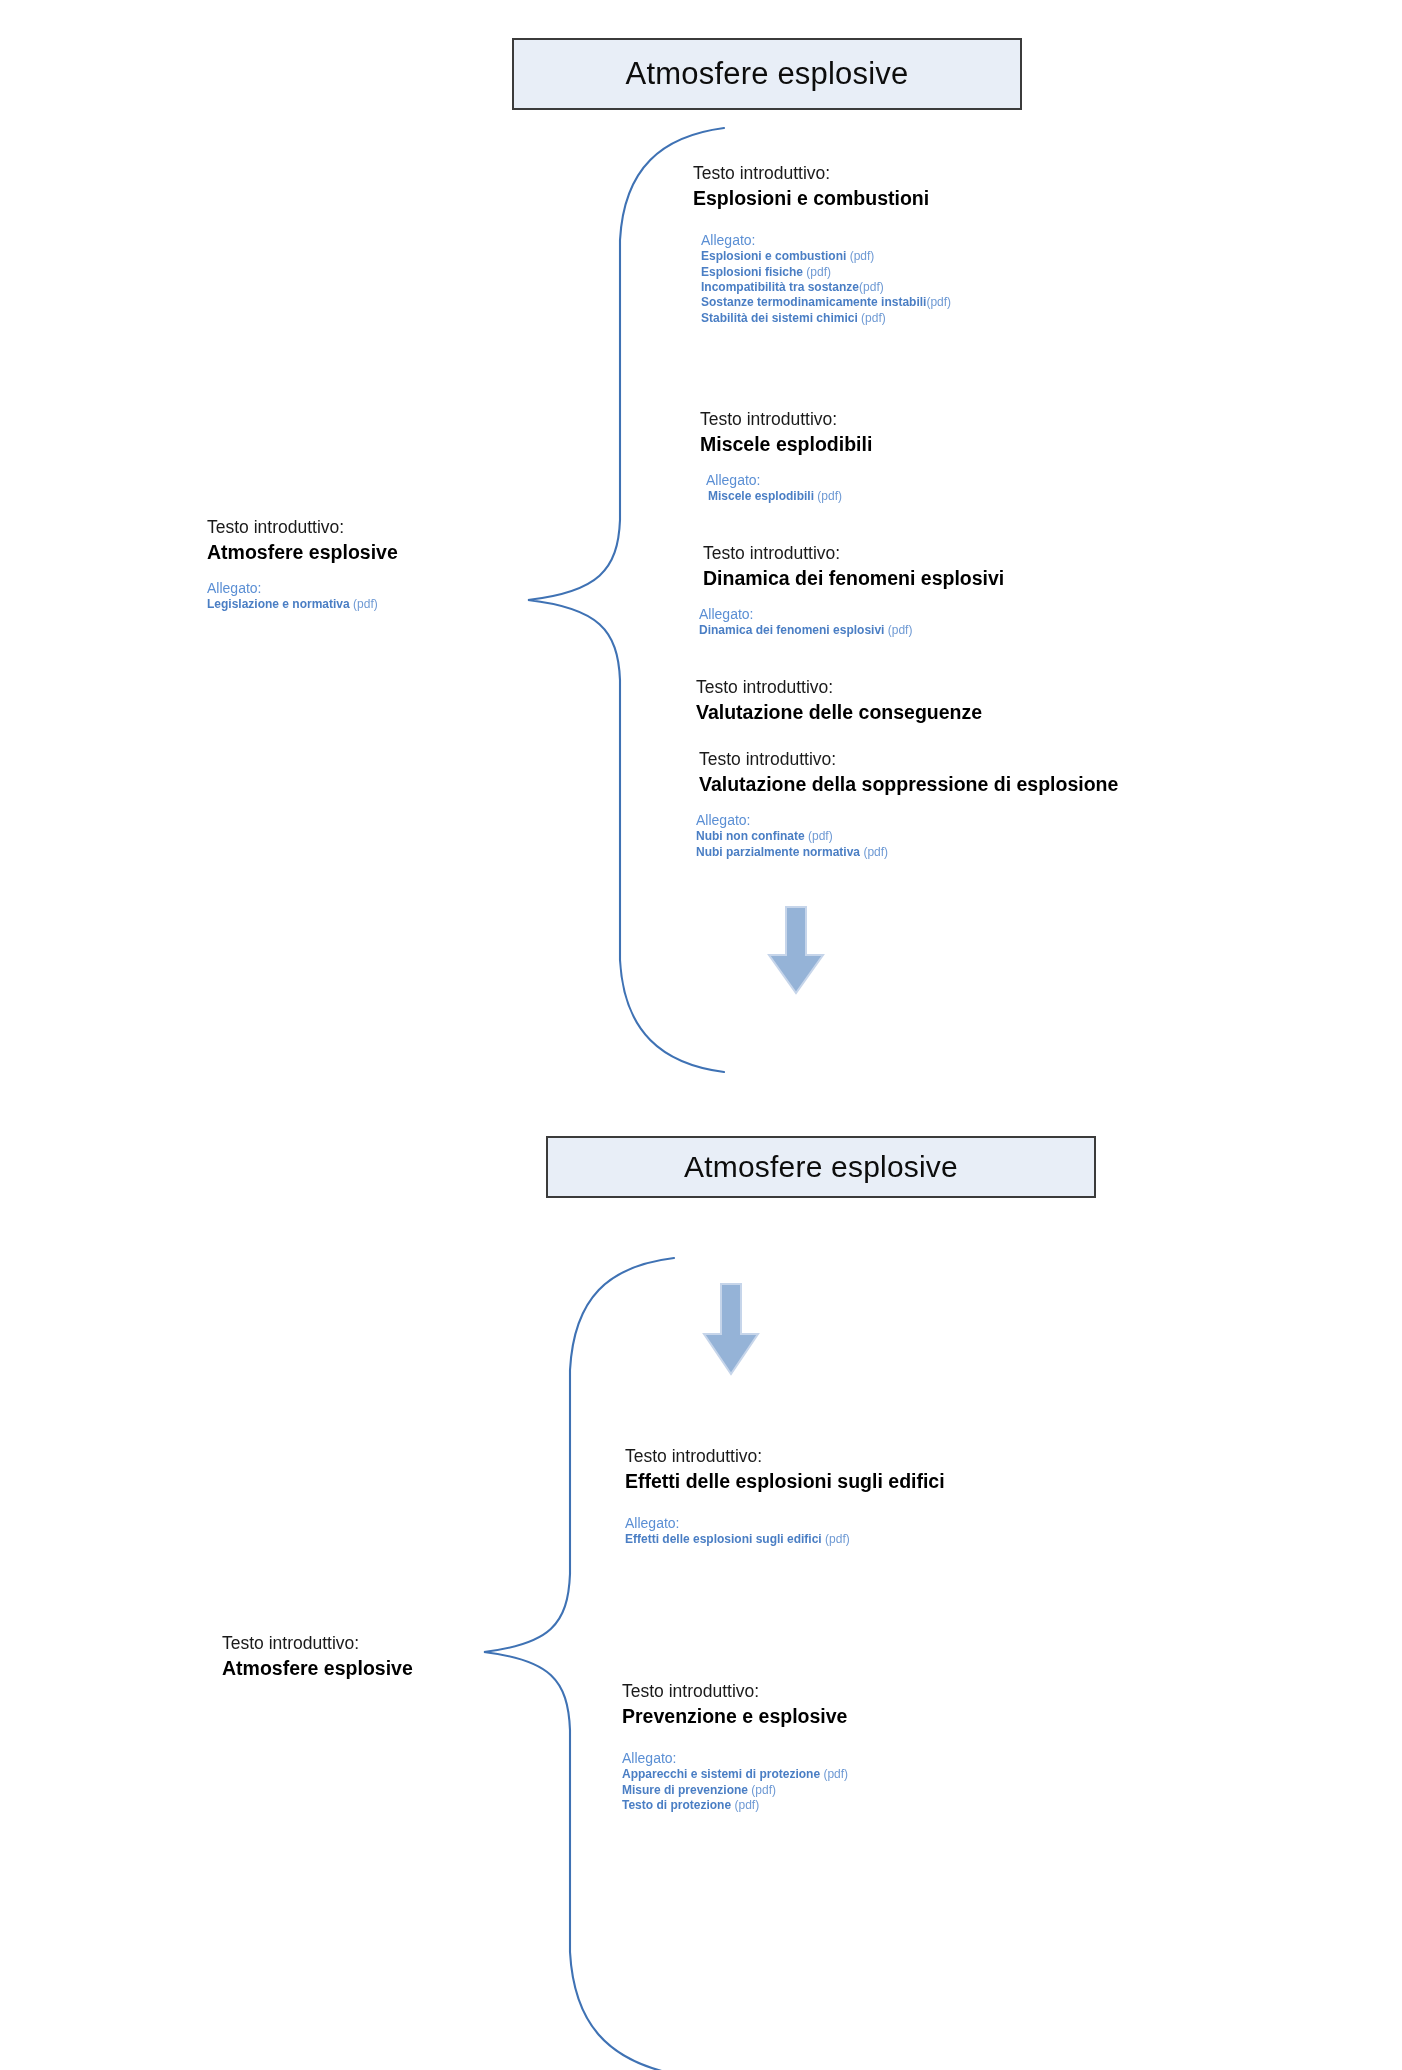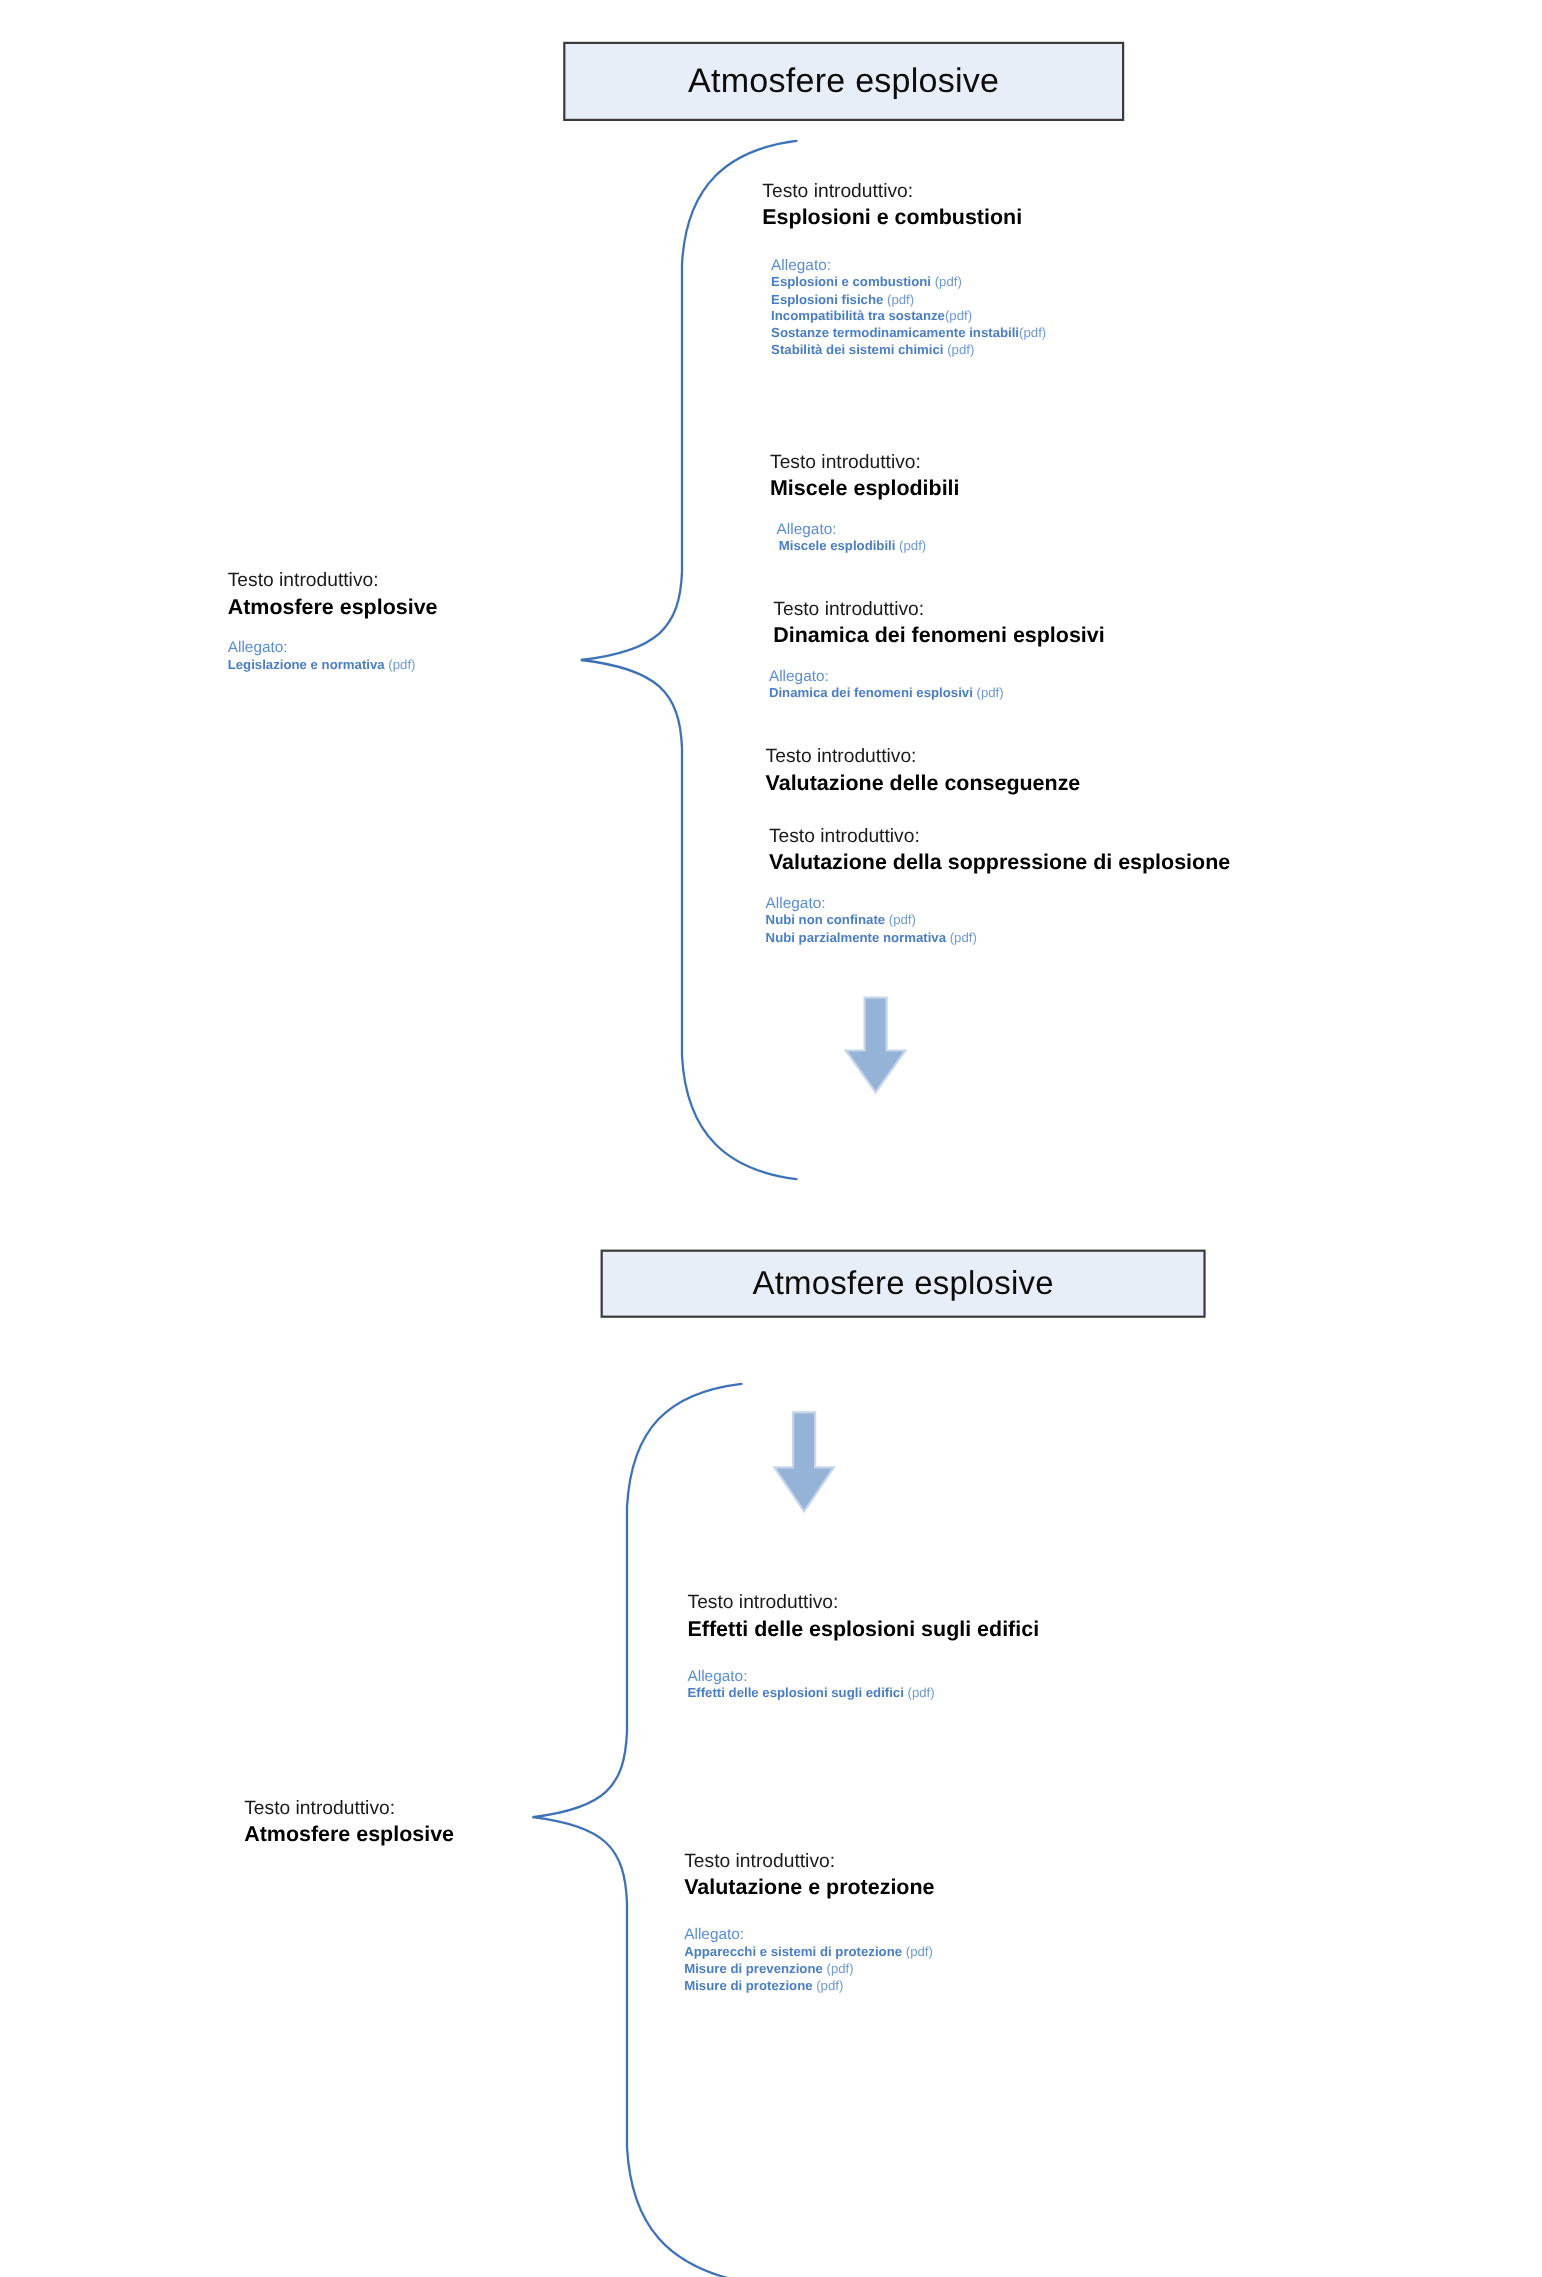--- a/index.html
+++ b/index.html
@@ -224,29 +224,29 @@
     <div class="lbl-allegato">Allegato:</div>
     <ul class="att-list">
       <li class="att-item">
         <span>Effetti delle esplosioni sugli edifici</span><span class="ext"> (pdf)</span>
       </li>
     </ul>
   </div>
 
   <div class="block" id="s2-b2" style="left:622px; top:1680px;">
     <div class="lbl-intro">Testo introduttivo:</div>
-    <div class="heading">Valutazione e protezione</div>
+    <div class="heading">Prevenzione e esplosive</div>
     <div class="gap-md"></div>
     <div class="lbl-allegato">Allegato:</div>
     <ul class="att-list">
       <li class="att-item">
         <span>Apparecchi e sistemi di protezione</span><span class="ext"> (pdf)</span>
       </li>
       <li class="att-item">
         <span>Misure di prevenzione</span><span class="ext"> (pdf)</span>
       </li>
       <li class="att-item">
-        <span>Misure di protezione</span><span class="ext"> (pdf)</span>
+        <span>Testo di protezione</span><span class="ext"> (pdf)</span>
       </li>
     </ul>
   </div>
 
 </div>
 
 </body></html>

